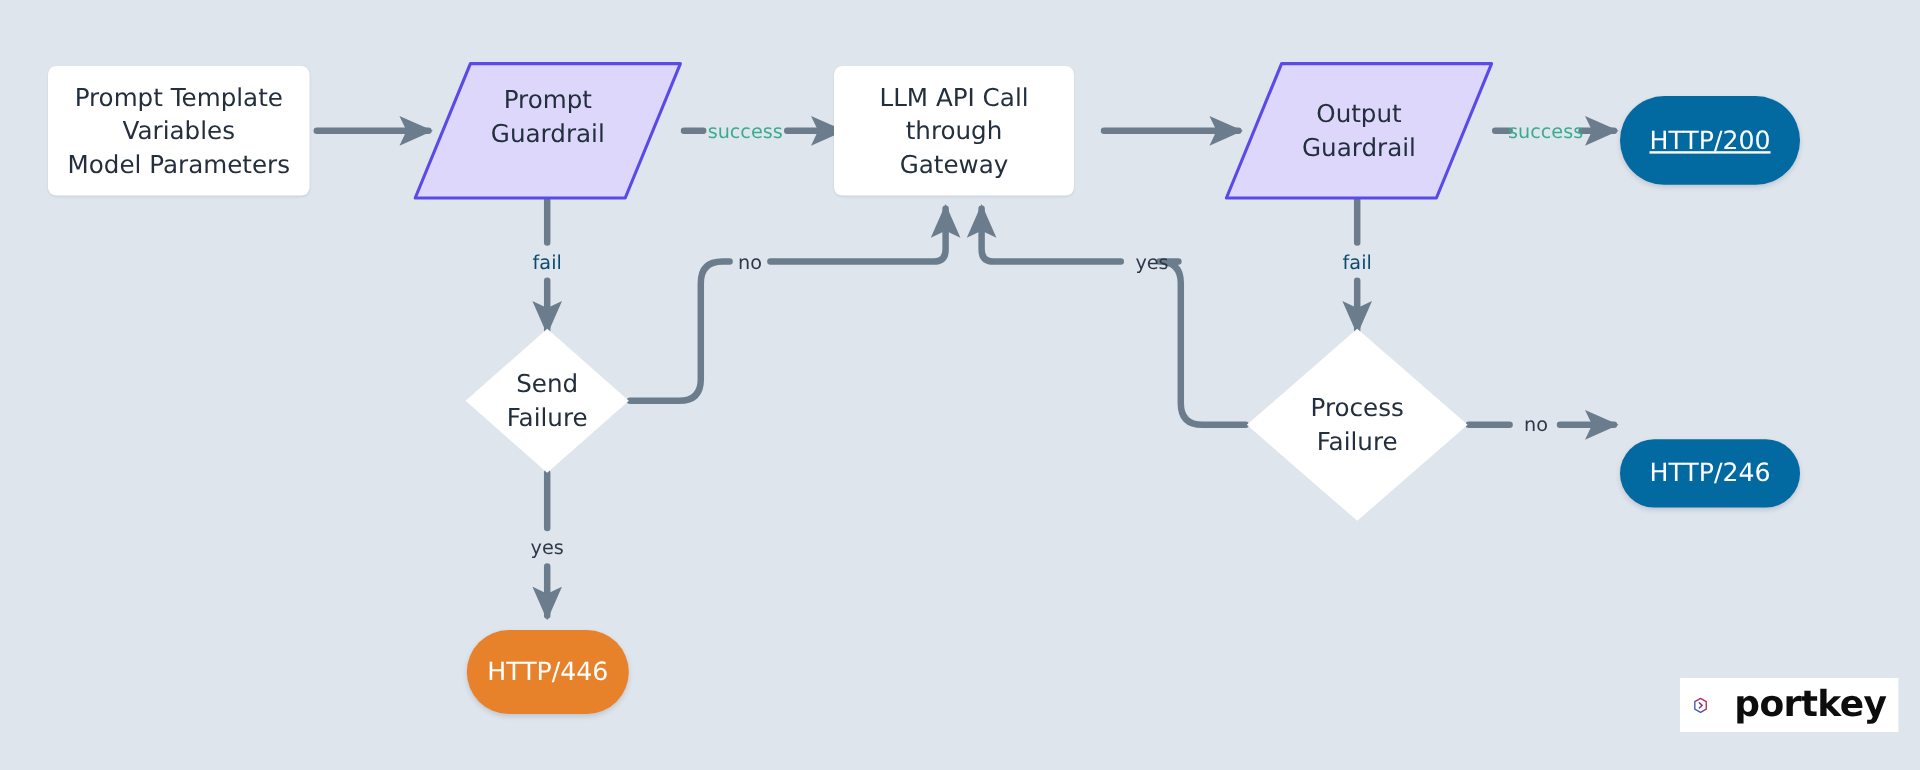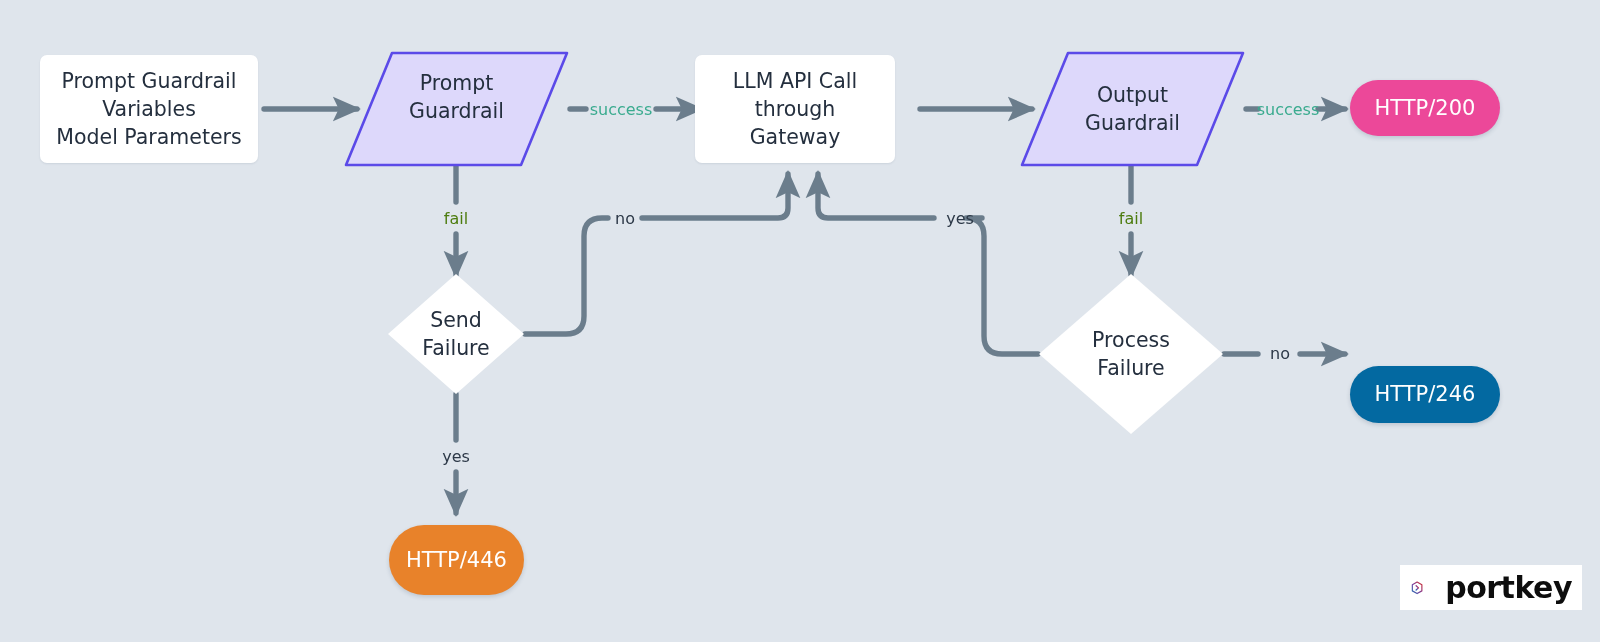--- a/index.html
+++ b/index.html
@@ -90,21 +90,21 @@
     position: absolute;
     font-size: 16px;
     white-space: nowrap;
     line-height: 1;
     display: flex;
     align-items: center;
     justify-content: center;
     transform: translate(-50%, -50%);
   }
   .lbl-success { color: #3aab8f; }
-  .lbl-fail    { color: #4d7c0f; }
+  .lbl-fail    { color: #0c4a6e; }
   .lbl-plain   { color: #2c3847; }
   
   #logo {
     position: absolute;
     background: #ffffff;
     display: flex;
     align-items: center;
     justify-content: center;
     gap: 21px;
     padding: 0 10px;
@@ -167,21 +167,21 @@
 
     <path d="M 1068 53 L 1243 53 L 1197 165 L 1022 165 Z" fill="#ddd8fb" stroke="#5b4ae8" stroke-width="2.6" stroke-linejoin="round"></path>
 
     <path d="M 456 274 L 524 334 L 456 394 L 388 334 Z" fill="#ffffff"></path>
 
     <path d="M 1131 274 L 1223 354 L 1131 434 L 1039 354 Z" fill="#ffffff"></path>
   </svg>
 
   <div class="node box" style="left:40px; top:55px; width:218px; height:108px;">
     <div>
-      <div>Prompt Guardrail</div>
+      <div>Prompt Template</div>
       <div>Variables</div>
       <div>Model Parameters</div>
     </div>
   </div>
 
   <div class="para-wrap" style="left:346px; top:53px; width:221px; height:88px;">
     <div class="para-label">
       <div>
         <div>Prompt</div>
         <div>Guardrail</div>
@@ -198,21 +198,21 @@
 
   <div class="para-wrap" style="left:1022px; top:53px; width:221px; height:112px;">
     <div class="para-label">
       <div>
         <div>Output</div>
         <div>Guardrail</div>
       </div>
     </div>
   </div>
 
-  <div class="node pill" style="left:1350px; top:80px; width:150px; height:56px; background:#ec4899;">
+  <div class="node pill" style="left:1350px; top:80px; width:150px; height:74px; background:#0369a1;text-decoration:underline;">
     <span>HTTP/200</span>
   </div>
 
   <div class="diamond-wrap" style="left:388px; top:274px; width:136px; height:120px;">
     <div class="diamond-label">
       <div>
         <div>Send</div>
         <div>Failure</div>
       </div>
     </div>

